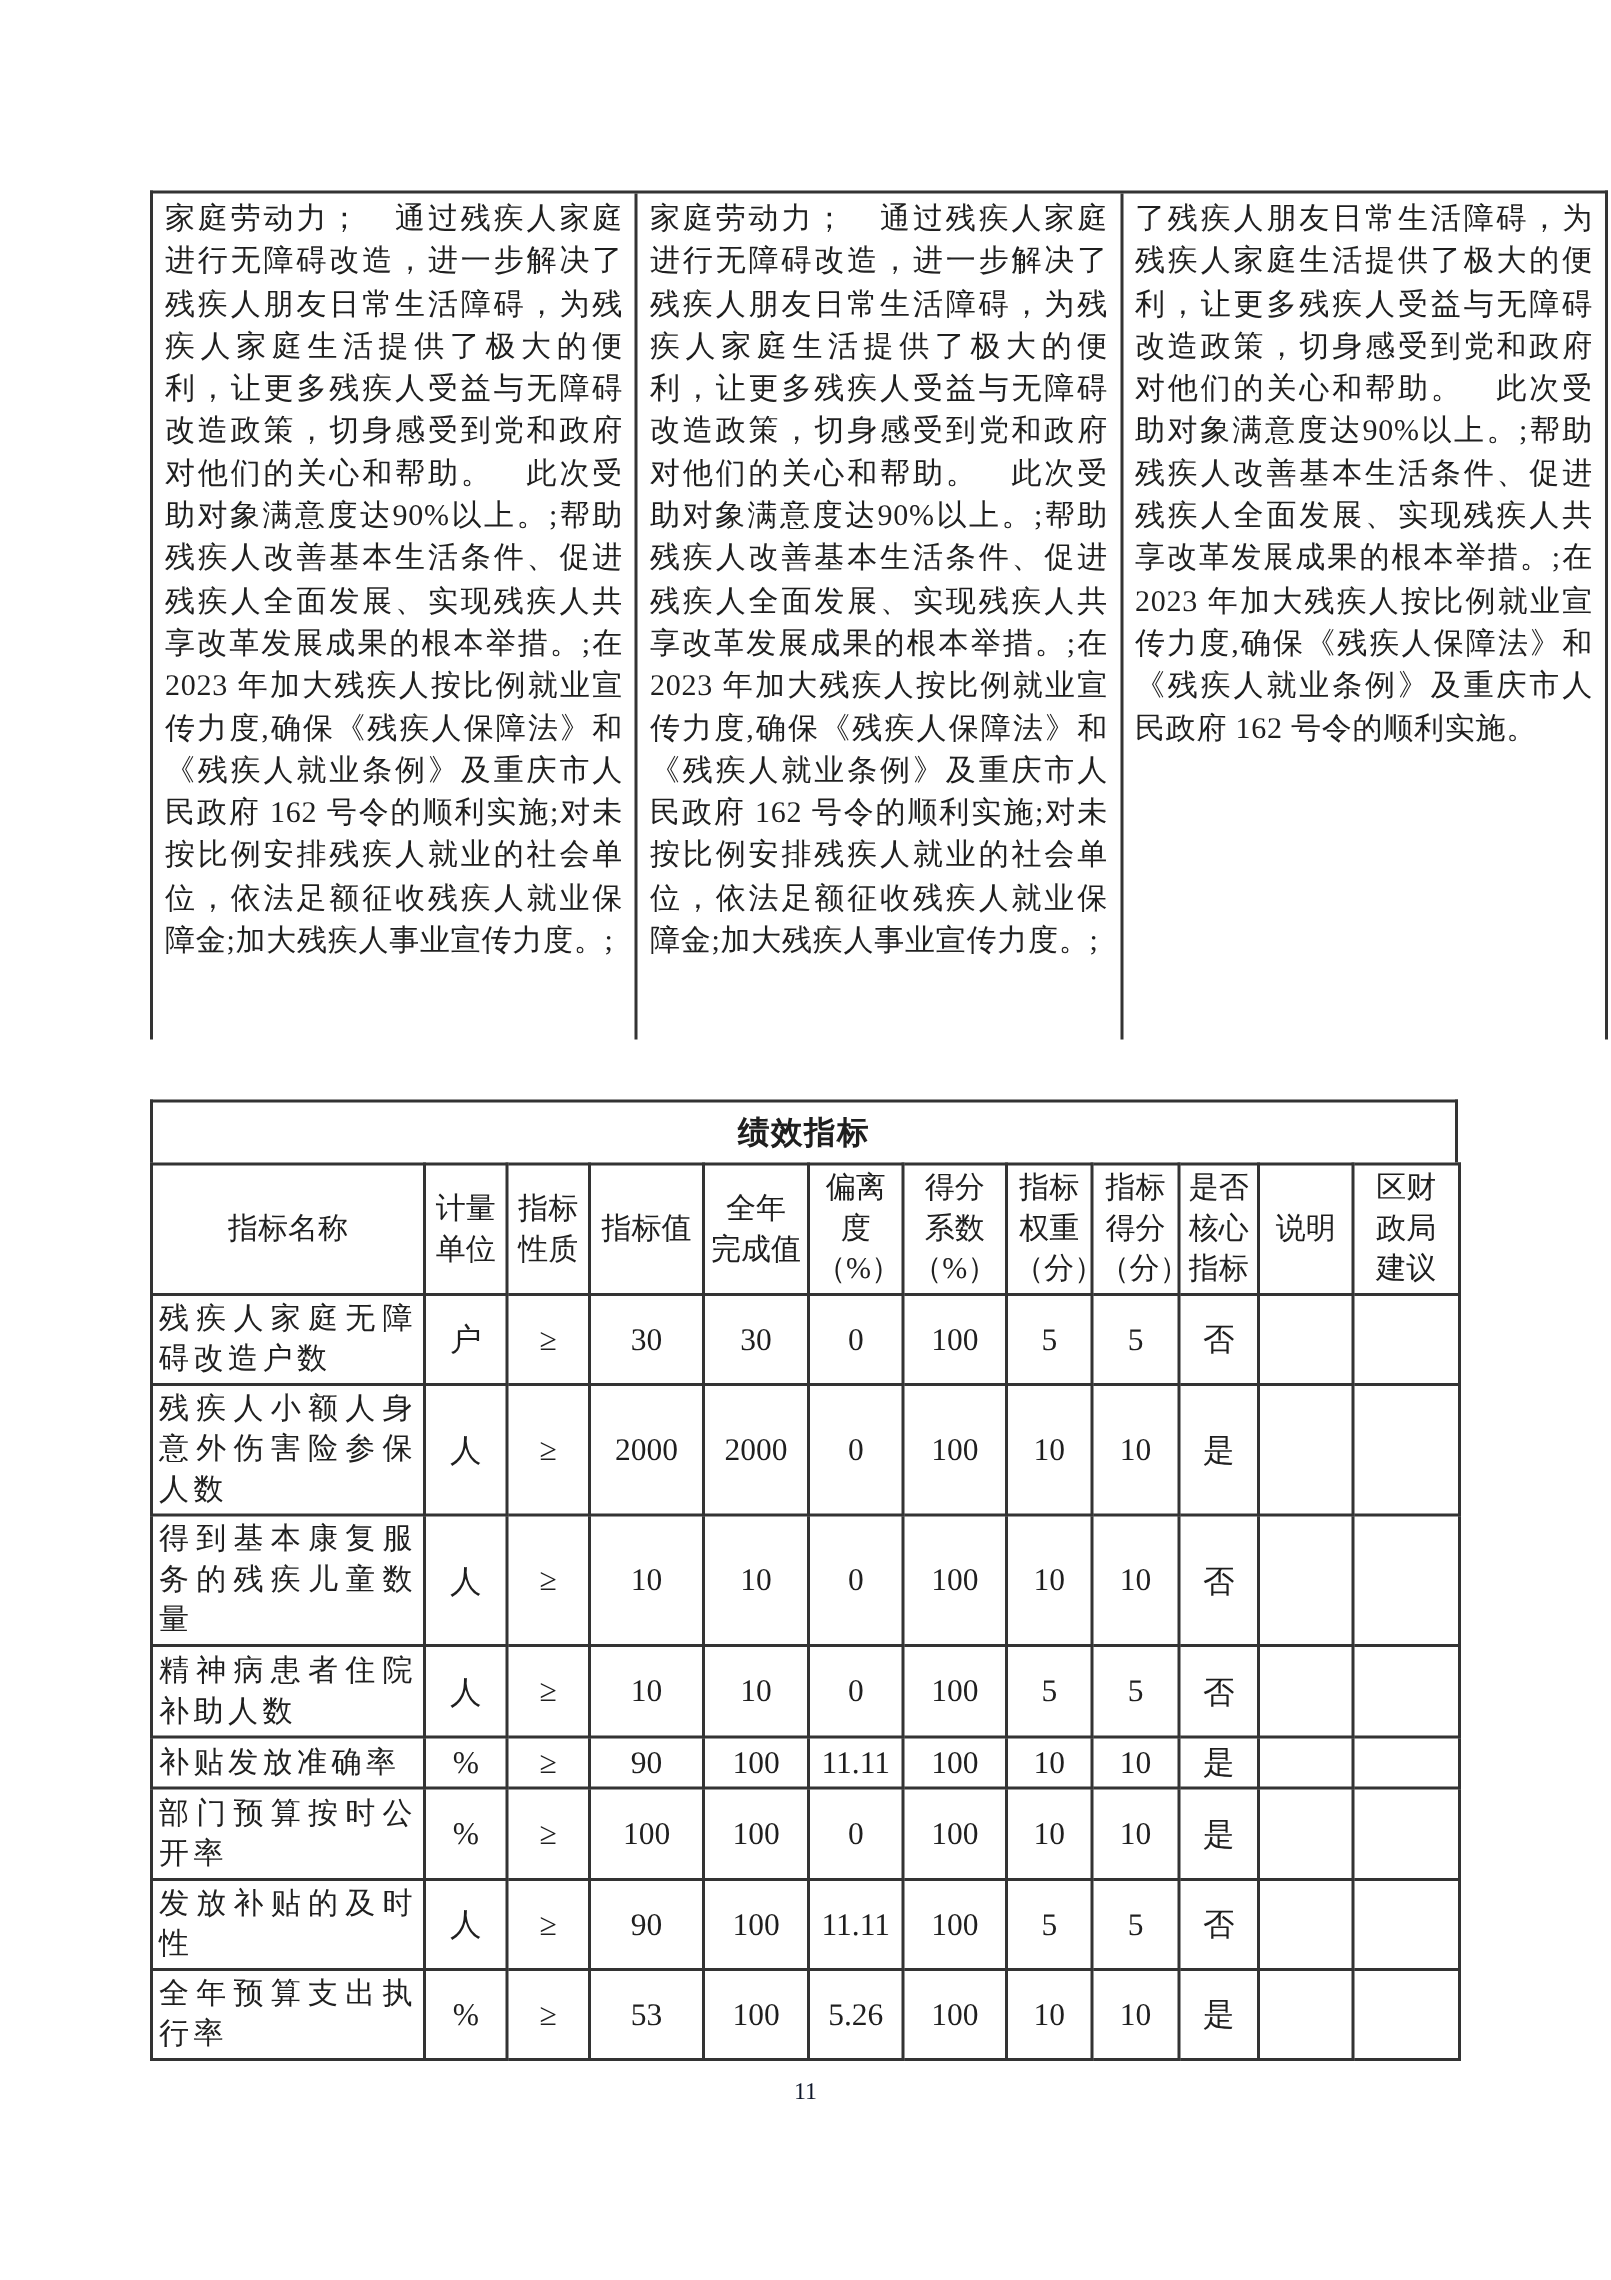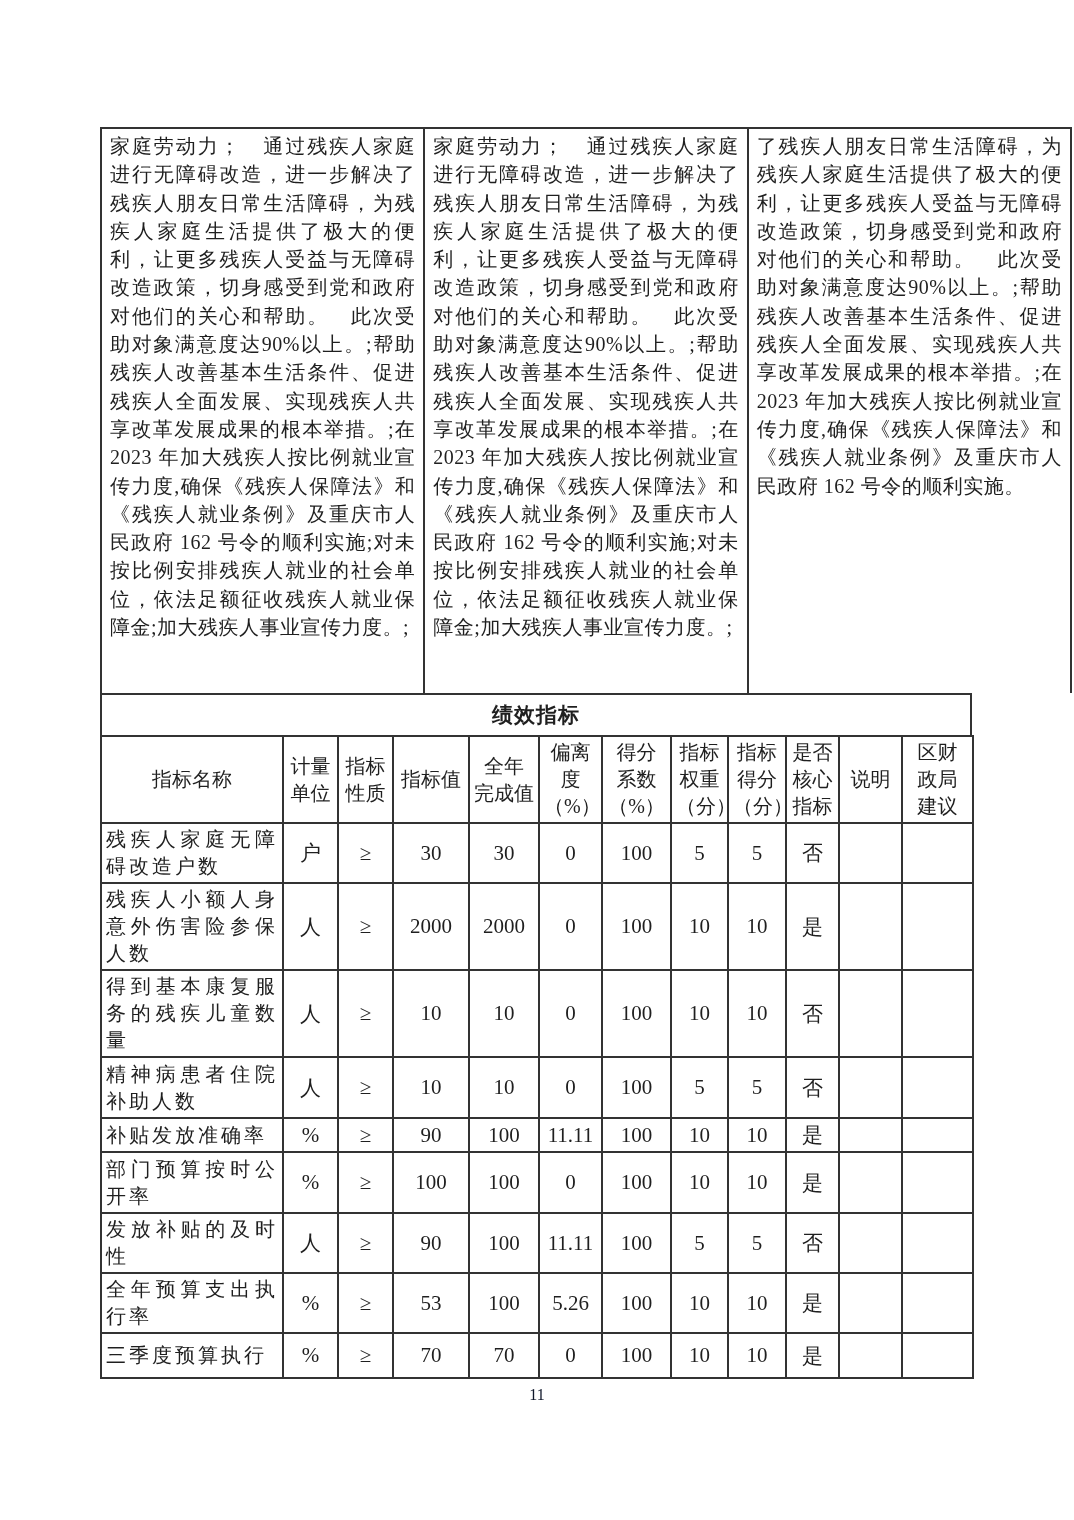--- a/index.html
+++ b/index.html
@@ -39,20 +39,21 @@
   .narr-cell:last-child{border-right:none;}
   
   .title-row{
     box-sizing:border-box;
     width:872px;height:42px;
     border:2px solid #333;
     border-bottom:none;
     display:flex;align-items:center;justify-content:center;
     font-size:21px;font-weight:bold;
     letter-spacing:1px;
+    margin-top:40px;
   }
   
   table.kpi{
     width:872px;
     border-collapse:collapse;
     table-layout:fixed;
     font-size:20px;
   }
   table.kpi th, table.kpi td{
     border:2px solid #333;
@@ -263,32 +264,18 @@
             <td class="num-cell">53</td>
             <td class="num-cell">100</td>
             <td class="num-cell">5.26</td>
             <td class="num-cell">100</td>
             <td class="num-cell">10</td>
             <td class="num-cell">10</td>
             <td class="num-cell">是</td>
             <td class="num-cell"></td>
             <td class="num-cell"></td>
           </tr>
-          <tr>
-            <td class="name-cell">三季度预算执行</td>
-            <td class="num-cell">%</td>
-            <td class="num-cell">≥</td>
-            <td class="num-cell">70</td>
-            <td class="num-cell">70</td>
-            <td class="num-cell">0</td>
-            <td class="num-cell">100</td>
-            <td class="num-cell">10</td>
-            <td class="num-cell">10</td>
-            <td class="num-cell">是</td>
-            <td class="num-cell"></td>
-            <td class="num-cell"></td>
-          </tr>
         </tbody>
     </table>
   </div>
 
   <div class="page-num">11</div>
 </div>
 
 </body></html>

